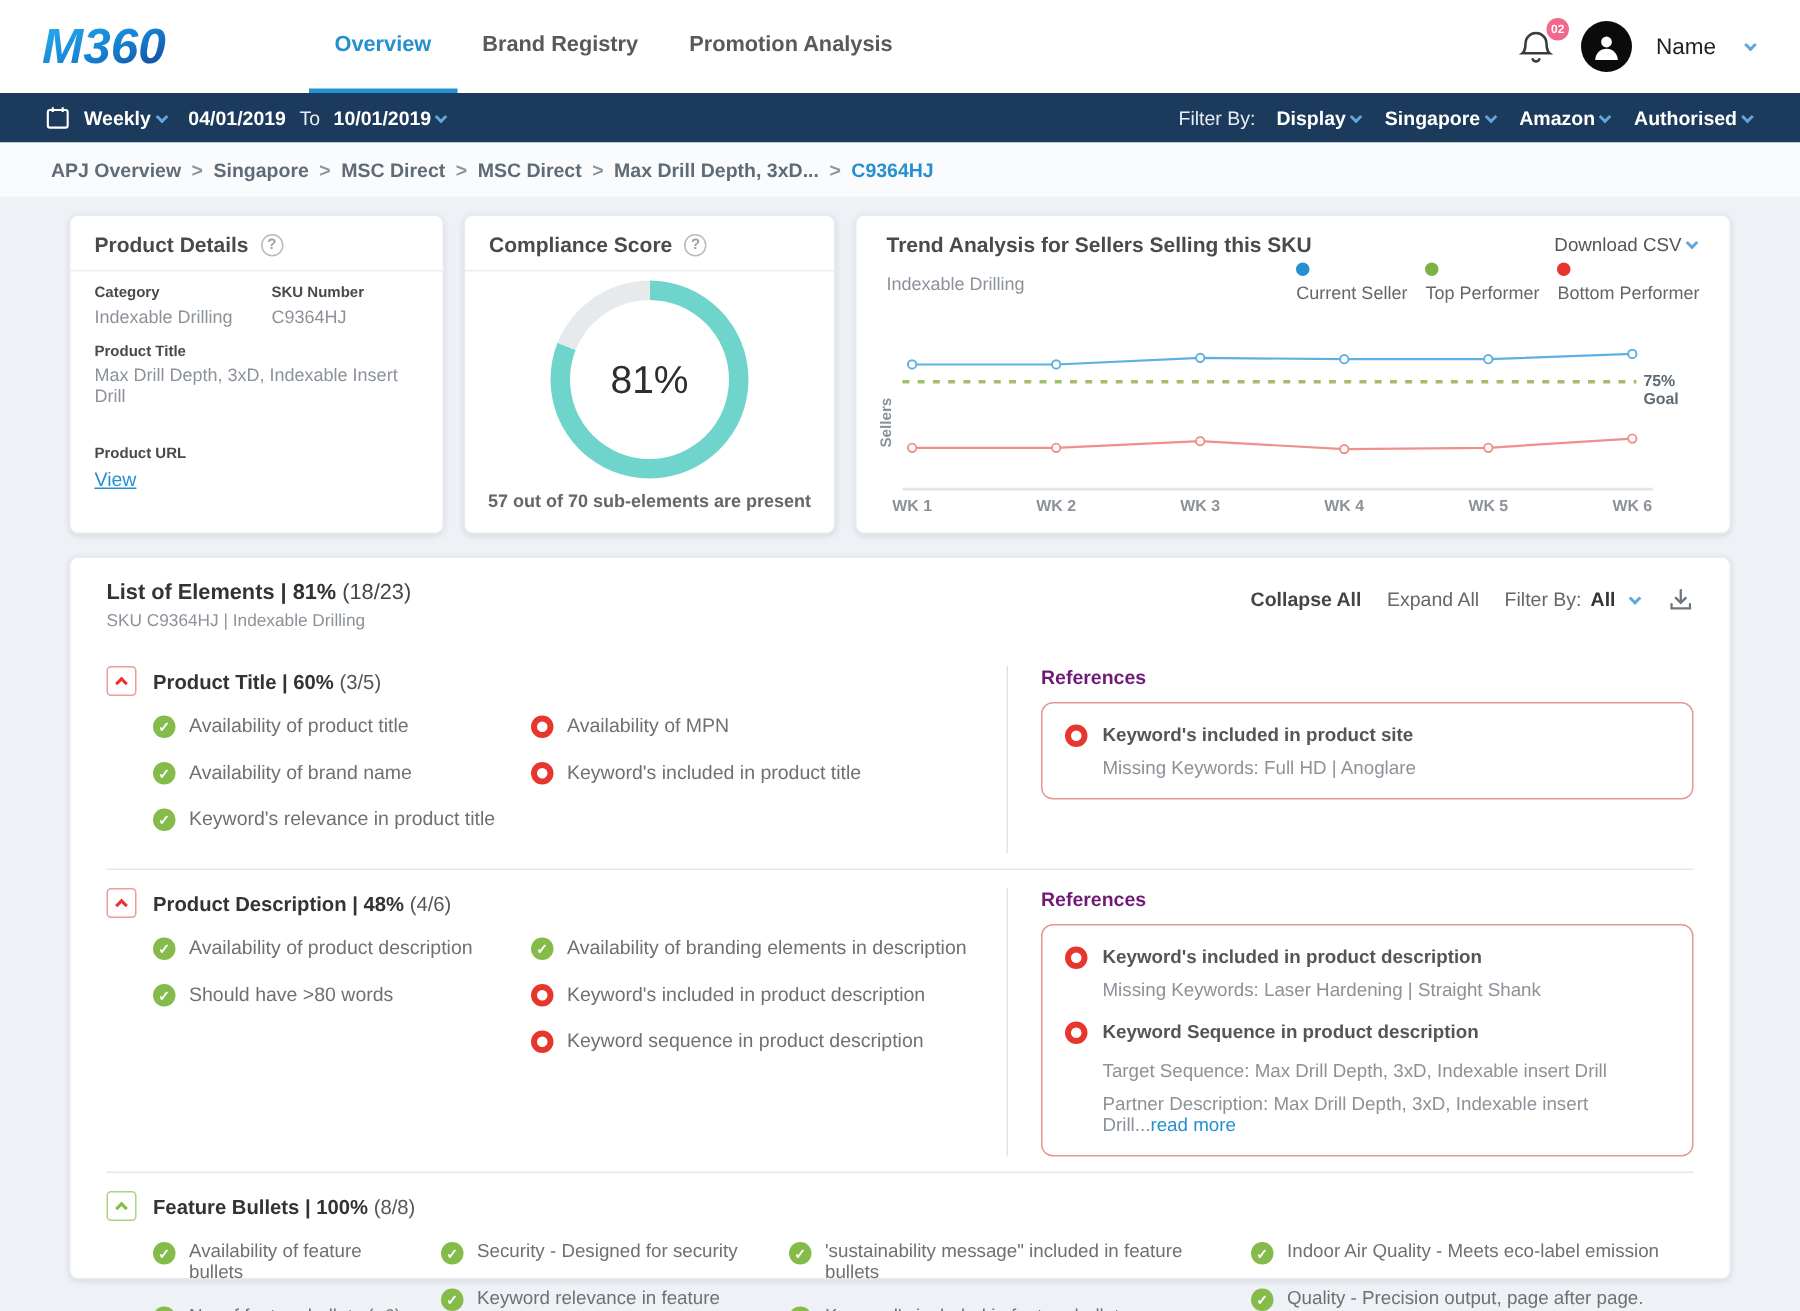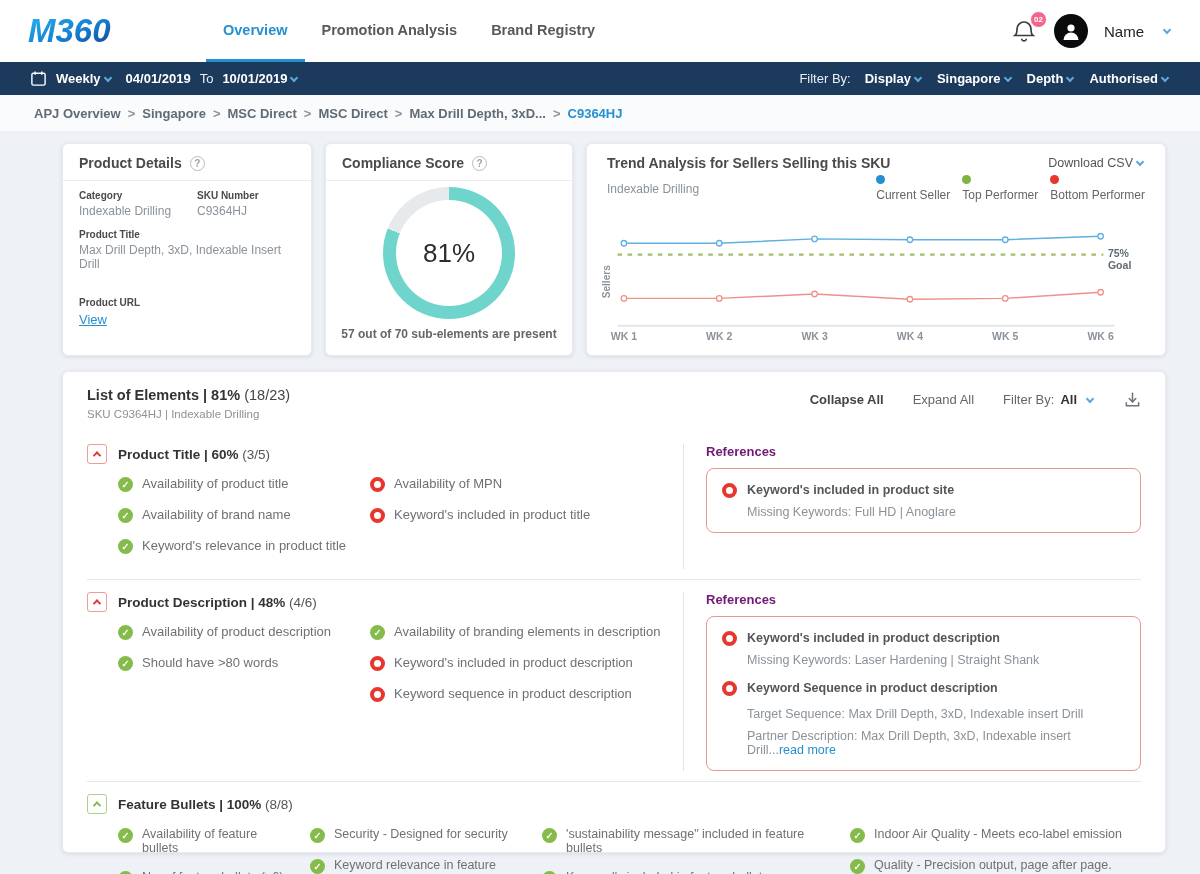--- a/index.html
+++ b/index.html
@@ -28,21 +28,21 @@
   .fb-label { font-weight:normal; color:#e8eef4; }
   .fb-filter { display:flex; align-items:center; font-weight:600; cursor:pointer; }
   .fb-right-host { display:flex; align-items:center; gap:14px; }
   
   .breadcrumb { height:36px; background:#fafbfc; display:flex; align-items:center; padding:0 34px; font-size:13px; font-weight:bold; color:#5f6b76; }
   .crumb-host { display:flex; align-items:center; }
   .crumb { cursor:pointer; }
   .crumb::after { content:">"; color:#8a949d; margin:0 7px; font-weight:bold; }
   .crumb-current { color:#2590cf; }
   
-  .content { padding:12px 34px 0;margin-left:28px; }
+  .content { padding:12px 46px 0; }
   .cards-row { display:flex; gap:13px; }
   .card { background:#fff; border:1px solid #e7ebef; border-radius:6px; box-shadow:0 1px 4px rgba(40,60,90,.12); }
   .card-head { display:flex; align-items:center; gap:8px; padding:11px 16px 9px; font-size:14px; font-weight:bold; color:#4a4a4a; }
   .card-head.bordered { border-bottom:1px solid #ededed; }
   .help { width:15px; height:15px; border-radius:50%; border:1.5px solid #b5bcc2; color:#9aa2a9; font-size:10px; font-weight:bold;
           display:flex; align-items:center; justify-content:center; cursor:pointer; }
   .help::after { content:"?"; }
   .card.details { width:250px; height:213px; }
   .card.score   { width:248px; height:213px; }
   .card.trend   { flex:1; height:213px; padding-bottom:4px; }
@@ -66,21 +66,21 @@
   .legend { margin-left:auto; display:flex; align-items:center; gap:12px; }
   .legend-item { display:flex; align-items:flex-start; gap:4px; font-size:12px; color:#666;flex-direction:column; }
   .legend-dot { width:9px; height:9px; border-radius:50%; }
   .trend-chart { padding:2px 14px 0; }
   
   .card.elements { margin-top:15px; height:482px; padding:15px 24px 0; }
   .el-head { display:flex; align-items:flex-start; }
   .el-title { font-size:14.5px; font-weight:bold; color:#333; }
   .el-title .count { font-weight:normal; color:#444; }
   .el-subtitle { font-size:11.5px; color:#8b9299; margin-top:5px; }
-  .el-controls { margin-left:auto; display:flex; align-items:center; gap:29px; padding-top:4px; }
+  .el-controls { margin-left:auto; display:flex; align-items:center; gap:17px; padding-top:4px; }
   .ctl-collapse { font-size:13px; font-weight:bold; color:#444; cursor:pointer; }
   .ctl-expand { font-size:13px; color:#666; cursor:pointer; }
   .ctl-filter { font-size:13px; color:#666; display:flex; align-items:center; gap:6px; }
   .ctl-filter b { color:#333; }
   .dl-icon { cursor:pointer; display:flex; }
   .sections { margin-top:12px; }
   .section { display:flex; padding:12px 0 10px; }
   .section + .section { border-top:1px solid #e7e7e7; }
   .sec-left { flex:1; padding-right:18px; }
   .sec-right { width:458px; border-left:1px solid #e3e3e3; padding-left:22px; }
@@ -119,22 +119,22 @@
           <stop offset="0" stop-color="#2ab4ef"></stop>
             <stop offset="0.55" stop-color="#1581d2"></stop>
             <stop offset="1" stop-color="#123f8f"></stop>
         </linearGradient>
       </defs>
       <text x="0" y="31" font-family="Liberation Sans, sans-serif" font-size="33" font-weight="900" font-style="italic" fill="url(#lg)">M360</text>
     </svg>
   </div>
   <nav class="nav-tabs">
     <div class="tab tab--active">Overview</div>
+    <div class="tab">Brand Registry</div>
     <div class="tab">Promotion Analysis</div>
-    <div class="tab">Brand Registry</div>
   </nav>
   <div class="top-right">
     <div class="bell-wrap">
       <svg width="24" height="26" viewBox="0 0 24 26" fill="none" stroke="#3c3c3c" stroke-width="1.7" stroke-linecap="round">
         <path d="M5 11a7 7 0 0 1 14 0c0 5 2 6.5 2 6.5H3S5 16 5 11z"></path>
         <path d="M9.8 21.5a2.4 2.4 0 0 0 4.4 0"></path>
       </svg>
       <span class="badge">02</span>
     </div>
     <div class="avatar">
@@ -168,21 +168,21 @@
           <span>Display</span>
           <span class="chev"></span>
         </span>
 
         <span class="fb-filter">
           <span>Singapore</span>
           <span class="chev"></span>
         </span>
 
         <span class="fb-filter">
-          <span>Depth</span>
+          <span>Amazon</span>
           <span class="chev"></span>
         </span>
 
         <span class="fb-filter">
           <span>Authorised</span>
           <span class="chev"></span>
         </span>
       </div>
   </div>
 </div>

